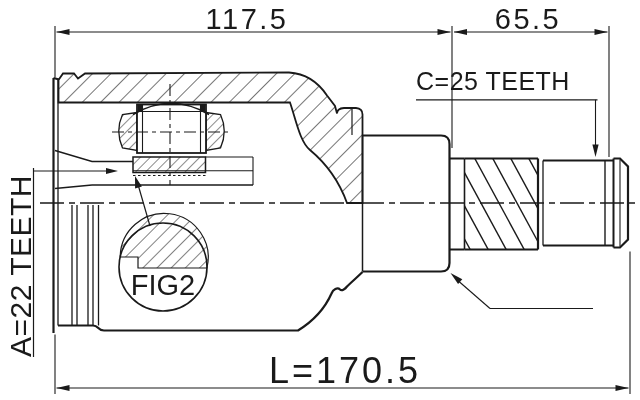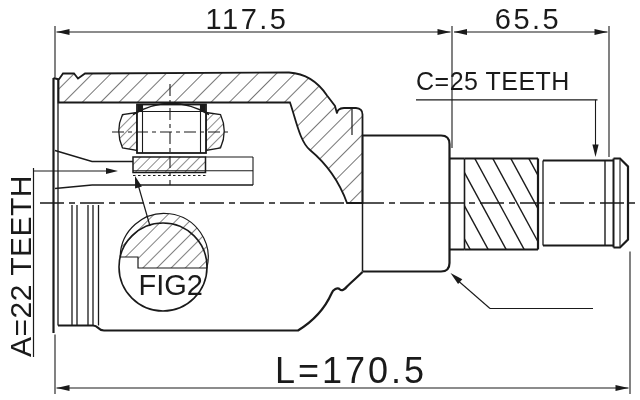--- a/index.html
+++ b/index.html
@@ -6,21 +6,21 @@
   #canvas{
     position:relative;width:640px;height:400px;background:#ffffff;overflow:hidden;
     font-family:"Liberation Sans", sans-serif;color:#1a1a1a;
   }
   #drawing-svg{position:absolute;left:0;top:0;}
   .lbl{position:absolute;line-height:1;white-space:nowrap;color:#1a1a1a;}
   .dim-top{font-size:29px;letter-spacing:2.5px;text-align:center;width:200px;}
   .lbl-c{font-size:25px;letter-spacing:0.5px;}
   .lbl-a{font-size:30px;letter-spacing:0.5px;transform:rotate(-90deg);transform-origin:0 0;}
   .lbl-b{font-size:31px;letter-spacing:1px;}
-  .lbl-fig{font-size:29px;text-align:right;width:80px;}
+  .lbl-fig{font-size:29px;text-align:center;width:80px;}
   .lbl-l{font-size:36px;letter-spacing:3px;text-align:center;width:200px;}
 </style>
 </head>
 <body>
 
 <div id="canvas">
 
   <svg id="drawing-svg" width="640" height="400" viewBox="0 0 640 400">
     <defs>
       <pattern id="h13" patternUnits="userSpaceOnUse" width="13" height="13" patternTransform="rotate(-45)">
@@ -173,14 +173,14 @@
 
   <div class="lbl dim-top" style="left:428px;top:5px;">65.5</div>
 
   <div class="lbl lbl-c" style="left:416px;top:69px;">C=25 TEETH</div>
 
   <div class="lbl lbl-a" style="left:6px;top:357px;">A=22 TEETH</div>
 
 
   <div class="lbl lbl-fig" style="left:123px;top:271px;">FIG2</div>
 
-  <div class="lbl lbl-l" style="left:251px;top:353px;">L=170.5</div>
+  <div class="lbl lbl-l" style="left:245px;top:353px;">L=170.5</div>
 </div>
 
 </body></html>

